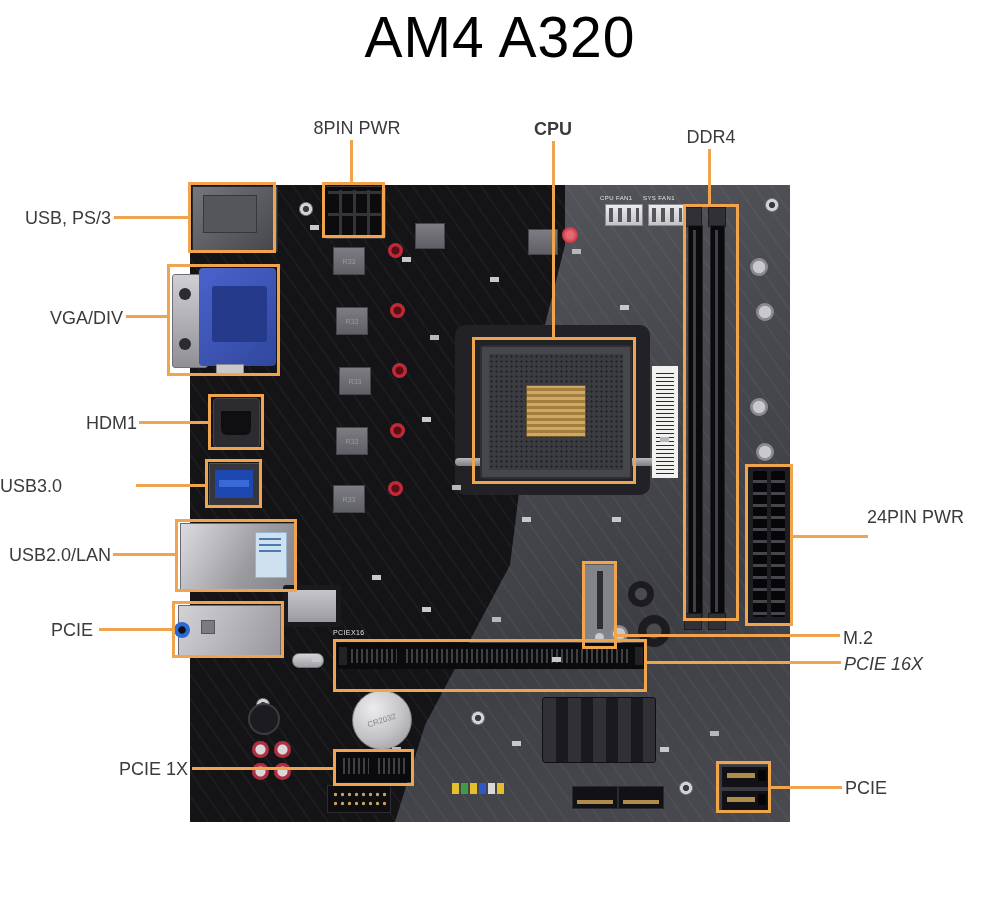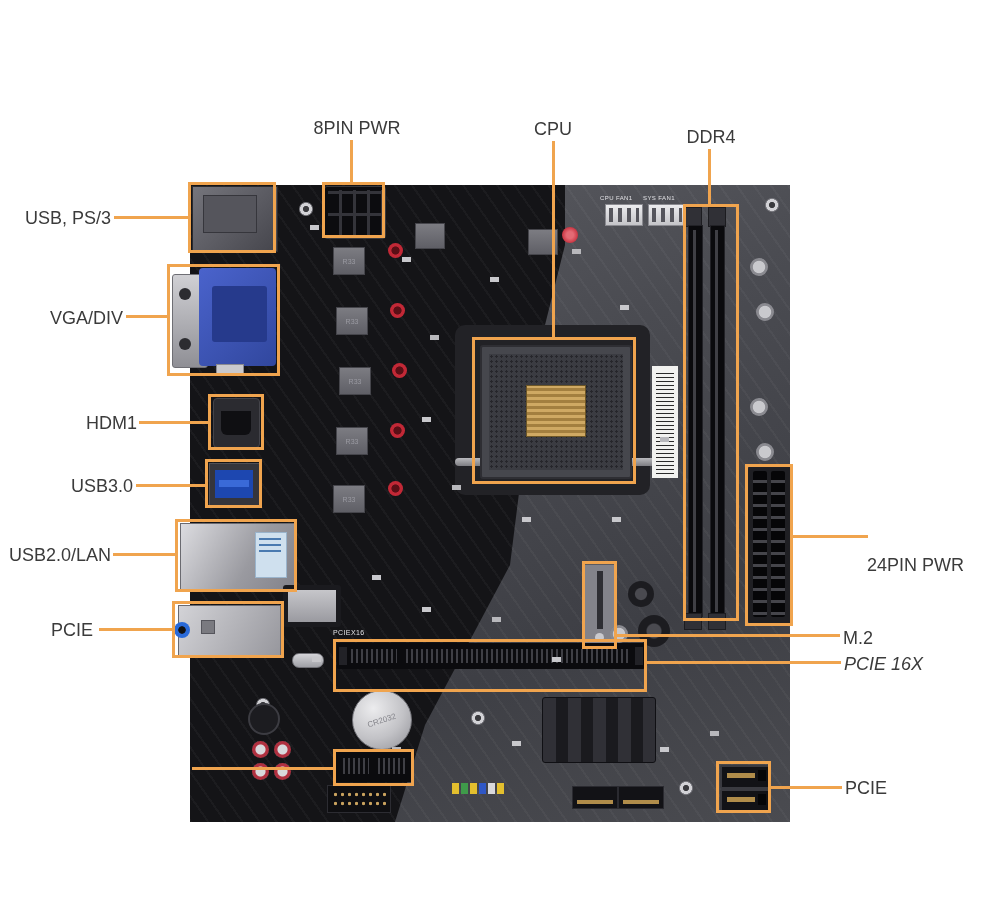--- a/index.html
+++ b/index.html
@@ -50,30 +50,30 @@
   .hsata{width:44px;height:21px;background:#121216;border:1px solid #2a2a30;}
   .hsata i{position:absolute;left:4px;right:4px;bottom:4px;height:4px;display:block;background:#b08c4a;}
   .jumper{width:7px;height:11px;position:static!important;}
 
   
   .co-line{position:absolute;background:var(--accent);z-index:5;}
   .co-box{position:absolute;border:3px solid var(--accent);z-index:5;box-sizing:border-box;}
   .co-label{position:absolute;font-size:18px;color:var(--label);white-space:nowrap;z-index:5;}
 
   .t-pin8{left:297px;top:118px;width:120px;text-align:center;}
-  .t-cpu{left:493px;top:119px;width:120px;text-align:center;}
+  .t-cpu{left:493px;top:119px;width:120px;text-align:center;font-weight:bold;}
   .t-ddr4{left:651px;top:127px;width:120px;text-align:center;}
   .t-usb_ps2{left:0;top:208px;width:111px;text-align:right;}
   .t-vga{left:0;top:308px;width:123px;text-align:right;}
   .t-hdmi{left:0;top:413px;width:137px;text-align:right;}
-  .t-usb3{left:0;top:476px;width:133px;text-align:right;}
+  .t-usb3{left:0;top:476px;width:133px;}
   .t-usb2lan{left:0;top:545px;width:111px;text-align:right;}
   .t-audio{left:0;top:620px;width:93px;text-align:right;}
   .t-pcie1x{left:0;top:759px;width:188px;text-align:right;}
-  .t-pin24{left:867px;top:555px;}
+  .t-pin24{left:867px;top:507px;}
   .t-m2{left:843px;top:628px;}
   .t-pcie16{left:844px;top:654px;font-style:italic;}
   .t-sata{left:845px;top:778px;}
 
   .l-pin8{left:350px;top:140px;width:3px;height:44px;}
   .l-cpu{left:552px;top:141px;width:3px;height:197px;}
   .l-ddr4{left:708px;top:149px;width:3px;height:57px;}
   .l-usb_ps2{left:114px;top:216px;width:77px;height:3px;}
   .l-vga{left:126px;top:315px;width:43px;height:3px;}
   .l-hdmi{left:139px;top:421px;width:72px;height:3px;}
@@ -99,20 +99,21 @@
   .b-m2{left:582px;top:561px;width:35px;height:88px;}
   .b-pcie16{left:333px;top:639px;width:314px;height:53px;}
   .b-pcie1x{left:333px;top:749px;width:81px;height:37px;}
   .b-sata{left:716px;top:761px;width:55px;height:52px;}
 </style>
 </head>
 <body>
 
 <div class="canvas">
 
+  <div class="title">AM4 A320</div>
 
   <div class="board">
     <div class="gray-zone"></div>
     <div class="texture"></div>
 
     <div style="left:2px;top:1px;width:84px;height:64px;background:linear-gradient(135deg,#75757c,#45454c);border:1px solid #2a2a2e;">
       <span style="left:10px;top:8px;width:52px;height:36px;background:#55555c;border:1px solid #36363c;"></span>
     </div>
     <div style="left:-18px;top:83px;width:104px;height:104px;">
       <span style="left:0;top:6px;width:34px;height:92px;background:linear-gradient(#d0d0d4,#8f8f95);border-radius:3px;border:1px solid #6e6e74;"></span>
@@ -308,18 +309,19 @@
 
   <div class="co-label t-pin8">8PIN PWR</div>
   <div class="co-label t-cpu">CPU</div>
   <div class="co-label t-ddr4">DDR4</div>
   <div class="co-label t-usb_ps2">USB, PS/3</div>
   <div class="co-label t-vga">VGA/DIV</div>
   <div class="co-label t-hdmi">HDM1</div>
   <div class="co-label t-usb3">USB3.0</div>
   <div class="co-label t-usb2lan">USB2.0/LAN</div>
   <div class="co-label t-audio">PCIE</div>
+  <div class="co-label t-pcie1x">PCIE 1X</div>
   <div class="co-label t-pin24">24PIN PWR</div>
   <div class="co-label t-m2">M.2</div>
   <div class="co-label t-pcie16">PCIE 16X</div>
   <div class="co-label t-sata">PCIE</div>
 
 </div>
 
 </body></html>

